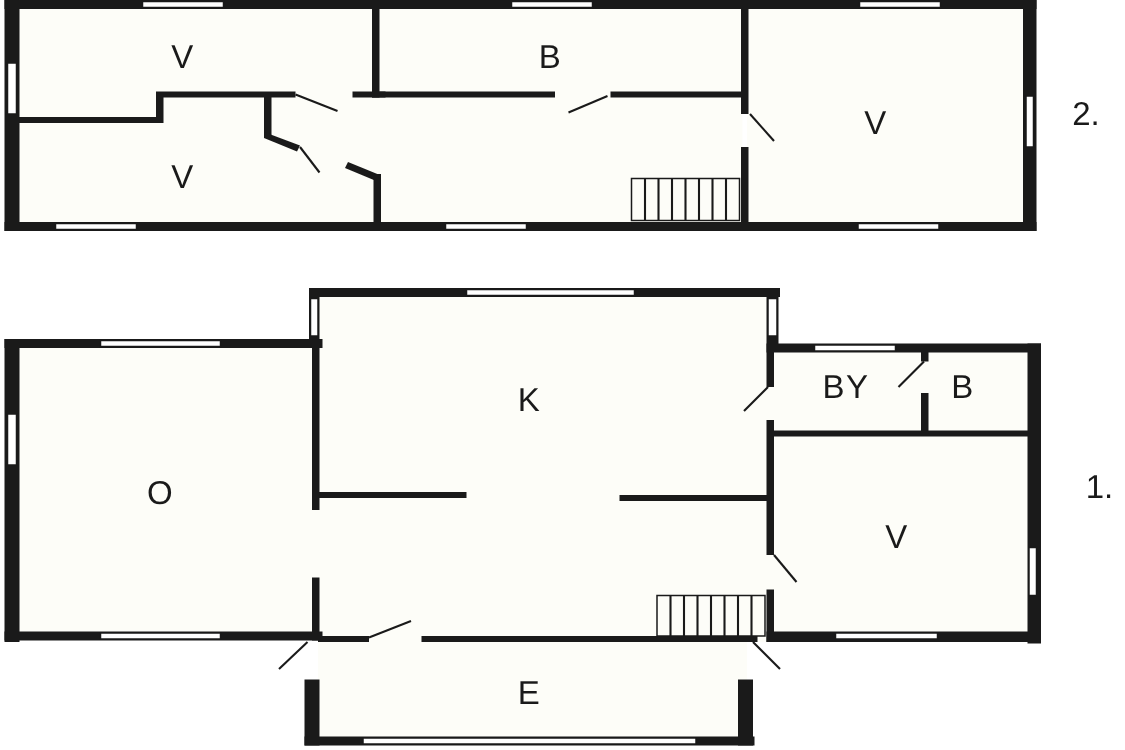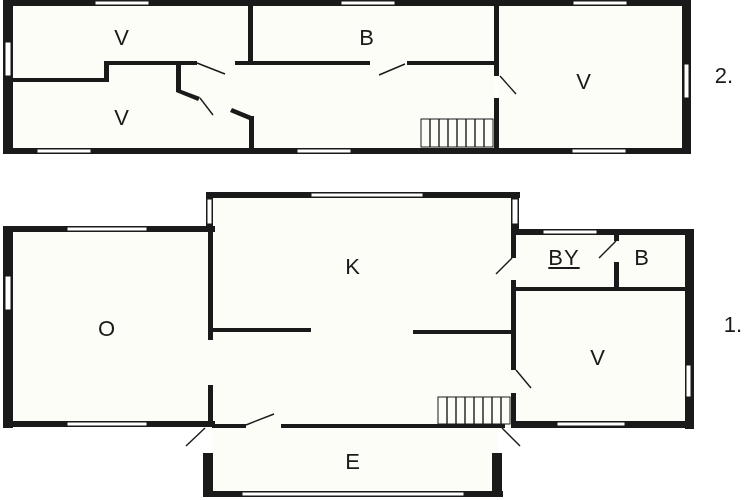--- a/index.html
+++ b/index.html
@@ -143,17 +143,17 @@
 </svg>
 
 <div class="lbl" style="left:122px;top:38px;">V</div>
 <div class="lbl" style="left:122px;top:118px;">V</div>
 <div class="lbl" style="left:367px;top:38px;">B</div>
 <div class="lbl" style="left:584px;top:82px;">V</div>
 <div class="flbl" style="left:724px;top:76px;">2.</div>
 
 <div class="lbl" style="left:107px;top:329px;">O</div>
 <div class="lbl" style="left:353px;top:267px;">K</div>
-<div class="lbl" style="left:564px;top:258px;text-decoration:underline;">BY</div>
+<div class="lbl" style="left:564px;top:258px;">BY</div>
 <div class="lbl" style="left:642px;top:258px;">B</div>
 <div class="lbl" style="left:598px;top:358px;">V</div>
 <div class="lbl" style="left:353px;top:462px;">E</div>
 <div class="flbl" style="left:733px;top:325px;">1.</div>
 
 </body></html>

